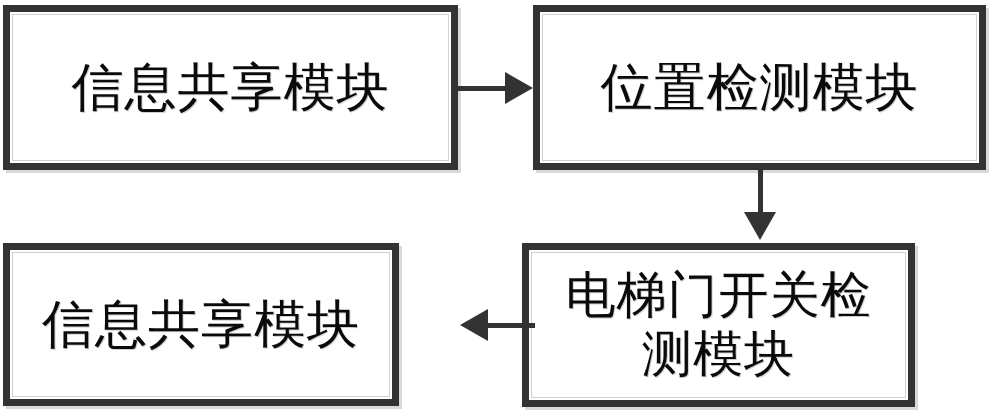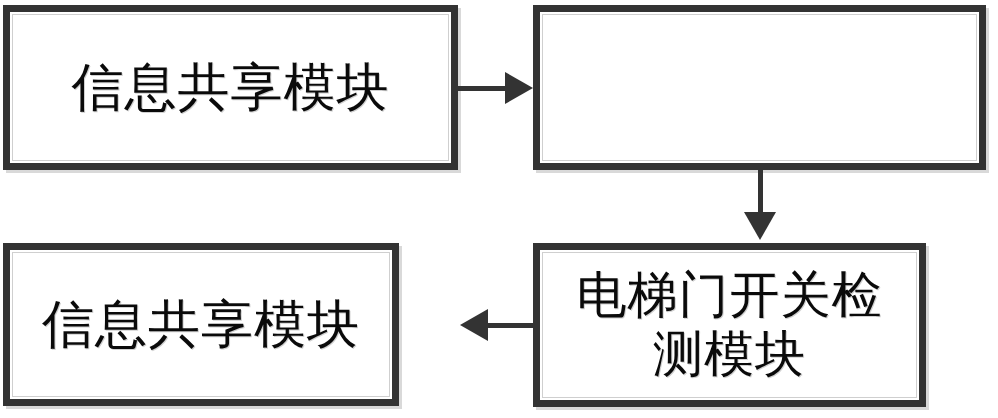--- a/index.html
+++ b/index.html
@@ -41,21 +41,21 @@
     font-size: 52px;
     line-height: 1.08;
     letter-spacing: 1px;
     text-align: center;
     white-space: pre-line;
     text-shadow: 1px 1px 0 rgba(150,150,150,0.45);
   }
 
   #node-image-monitor   { left: 3px;   top: 5px;   width: 455px; height: 165px; }
   #node-position-detect { left: 533px; top: 5px;   width: 453px; height: 165px; }
-  #node-door-detect     { left: 533px; top: 243px; width: 393px; height: 164px; }
+  #node-door-detect     { left: 522px; top: 243px; width: 393px; height: 164px; }
   #node-info-share      { left: 3px;   top: 243px; width: 396px; height: 163px; }
 
   #node-door-detect .label { font-size: 50px; line-height: 1.18; }
 
   
   .connector {
     position: absolute;
     z-index: 1;
   }
   .conn-line-h {
@@ -106,20 +106,21 @@
 
 <div id="canvas">
 
   <div class="node" id="node-image-monitor">
     <span class="inner"></span>
     <span class="label">信息共享模块</span>
   </div>
 
   <div class="node" id="node-position-detect">
     <span class="inner"></span>
+    <span class="label">位置检测模块</span>
   </div>
 
   <div class="node" id="node-door-detect">
     <span class="inner"></span>
     <span class="label">电梯门开关检
 测模块</span>
   </div>
 
   <div class="node" id="node-info-share">
     <span class="inner"></span>

